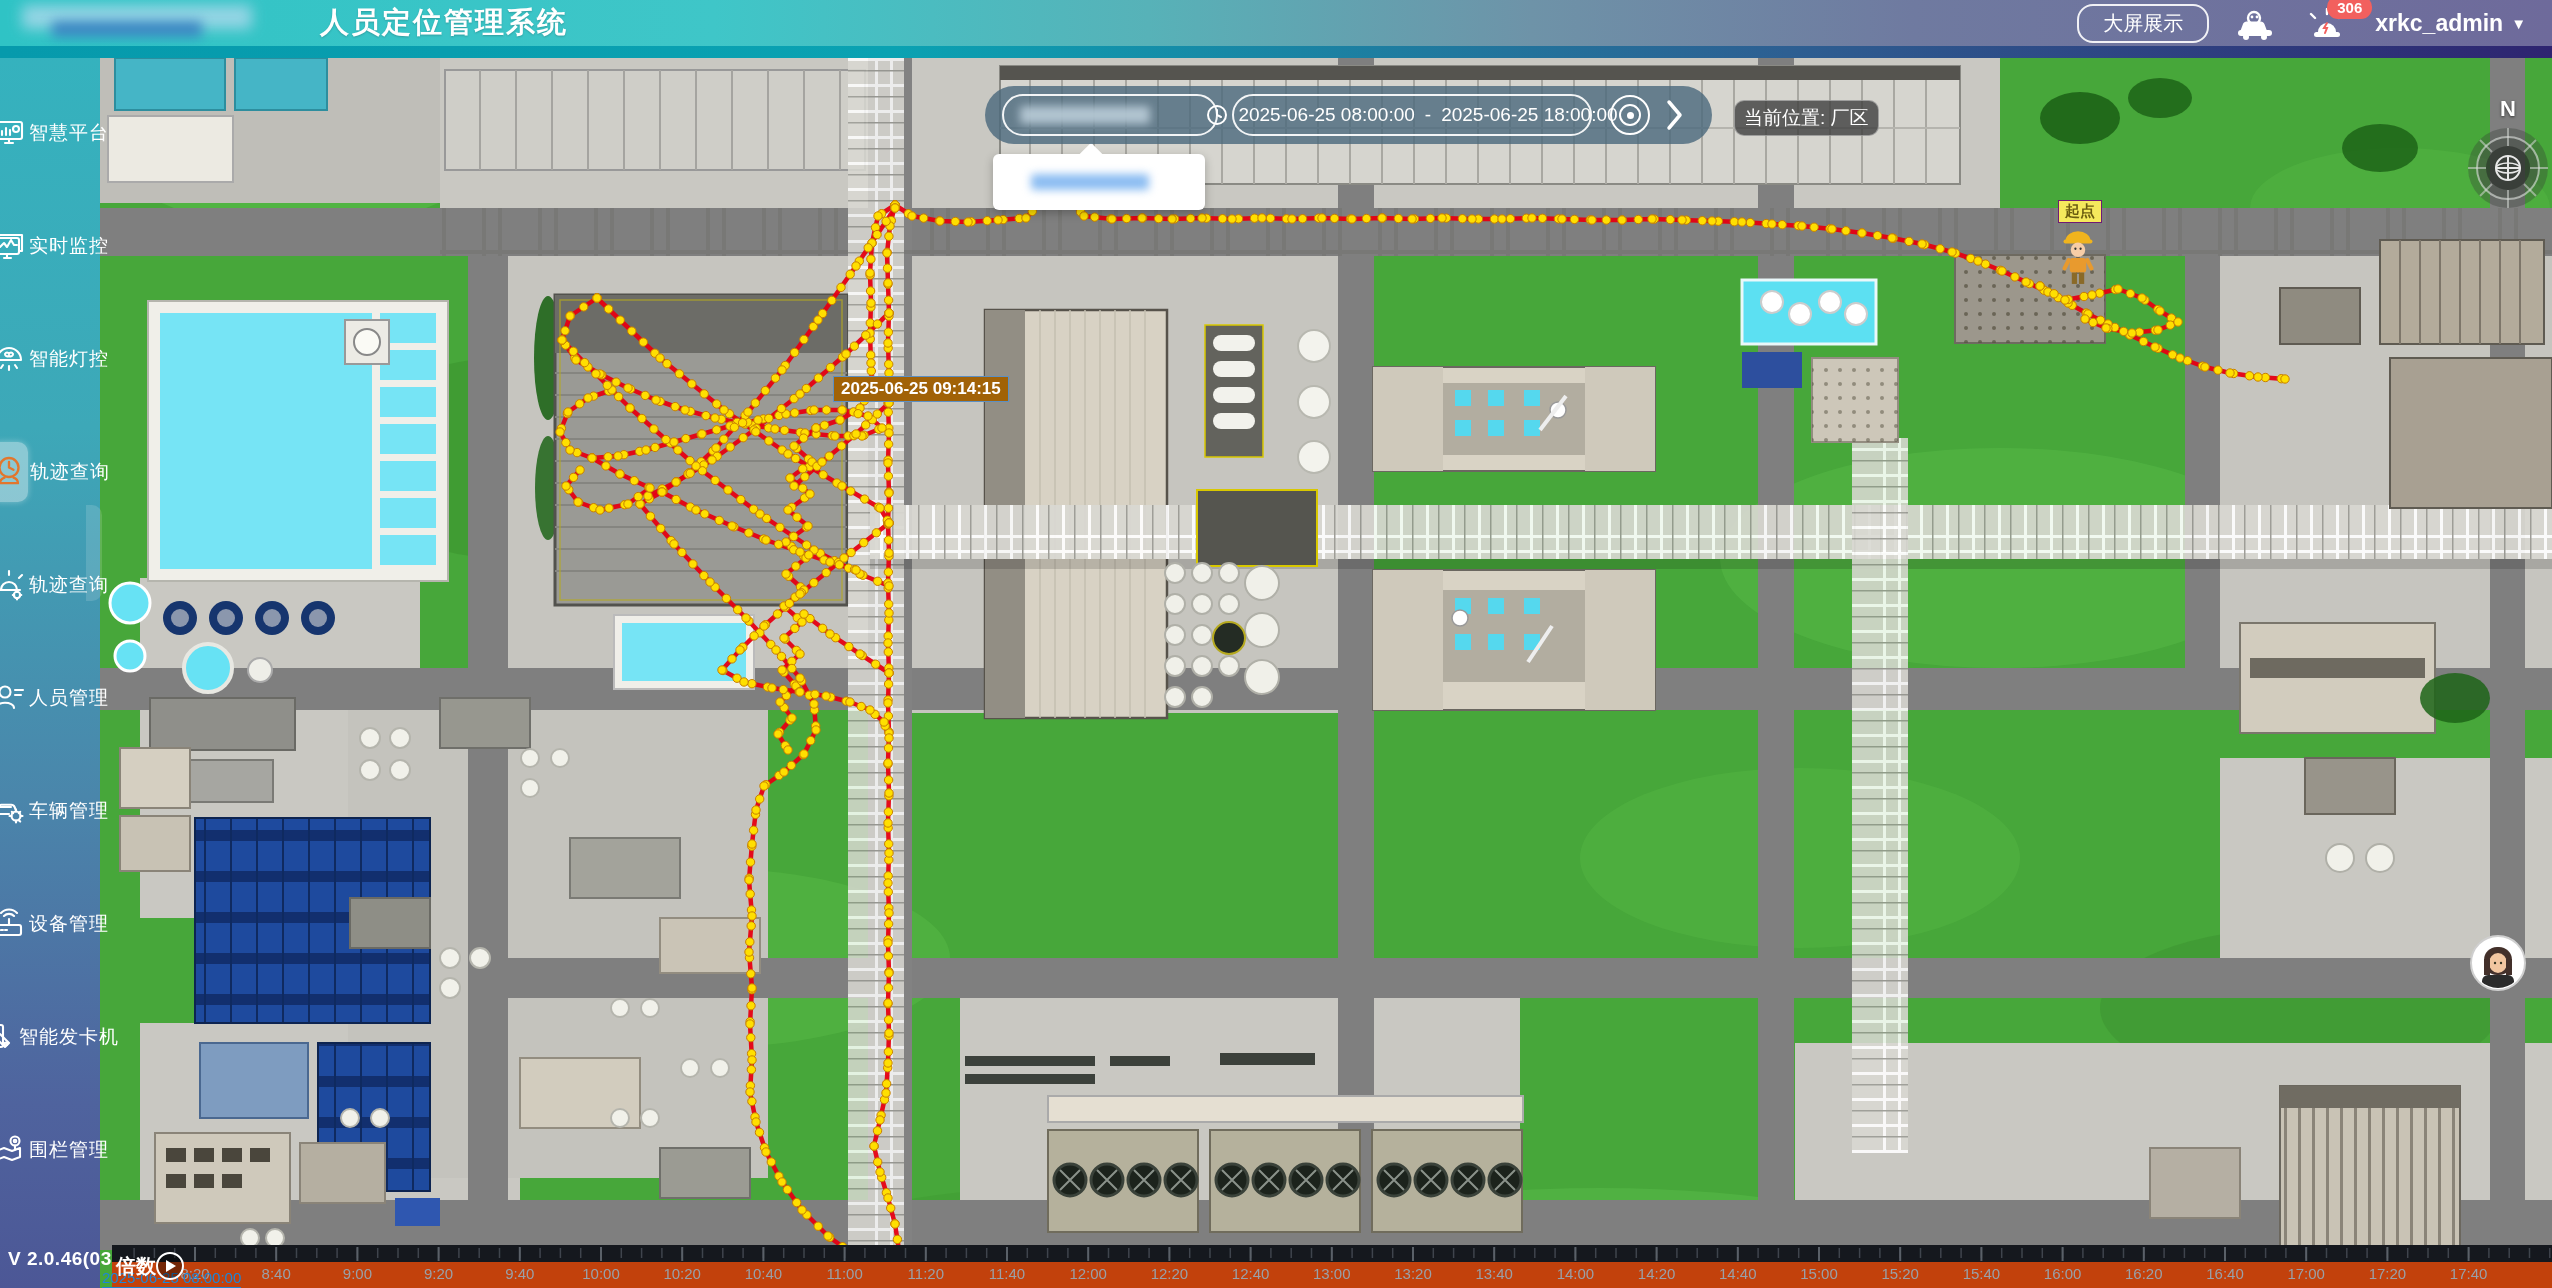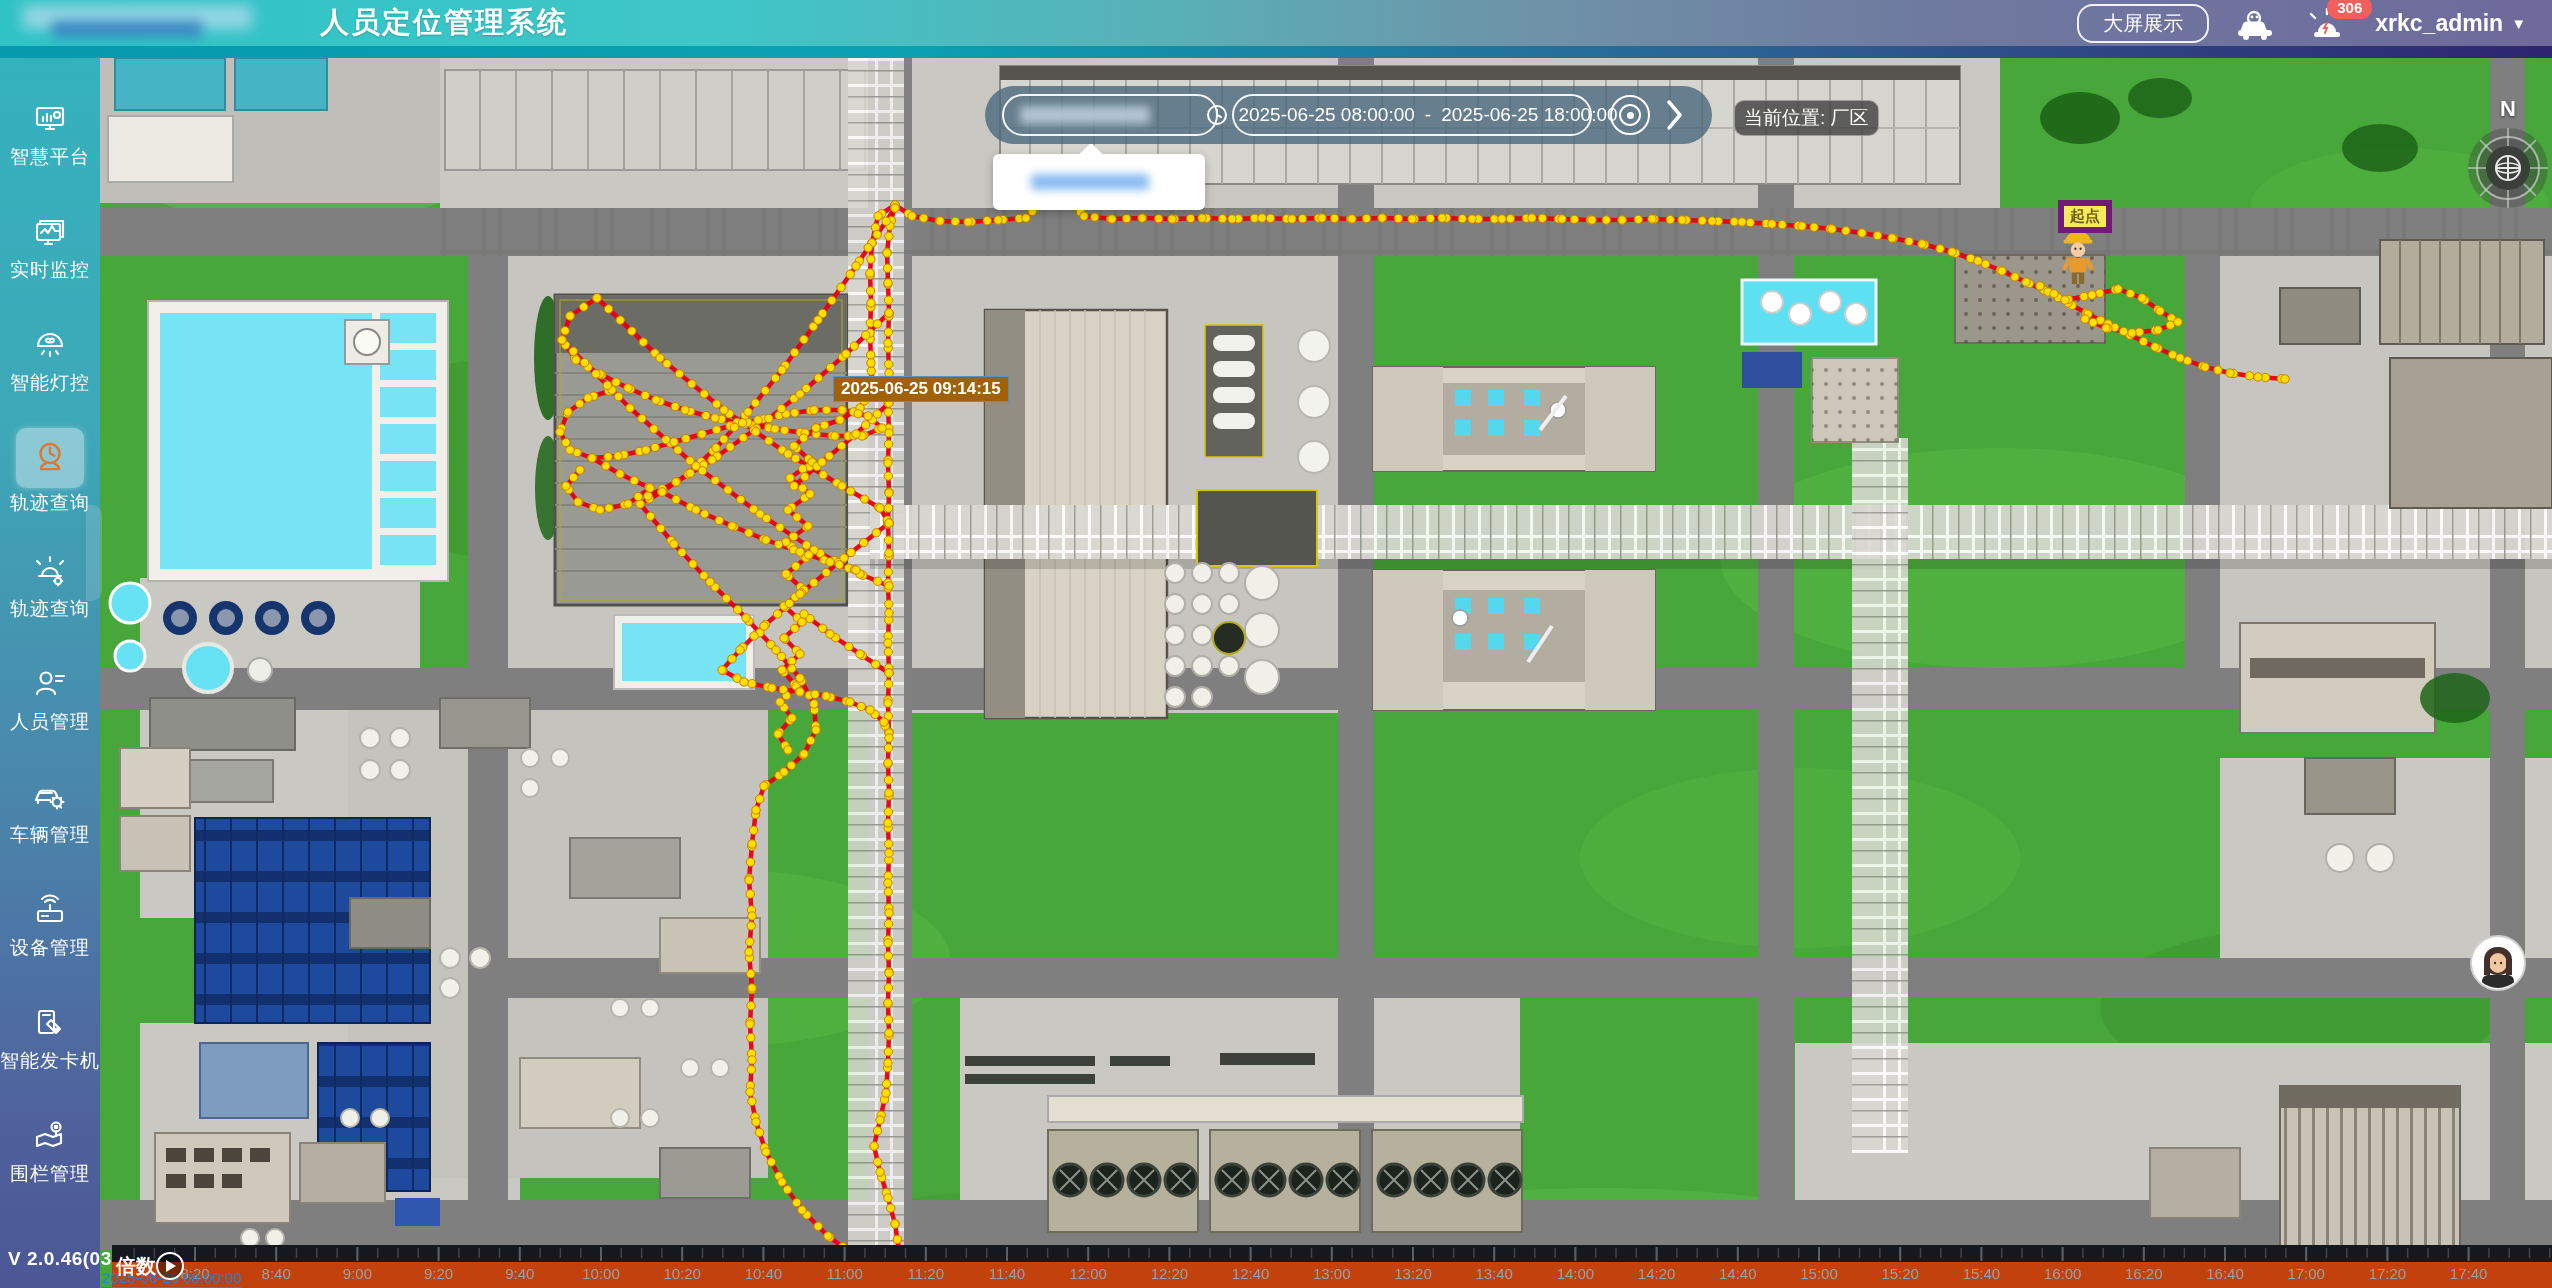--- a/index.html
+++ b/index.html
@@ -24,21 +24,21 @@
   .hicon svg { display:block; }
   .badge { position:absolute; top:-10px; left:22px; background:#f2605e; color:#fff; font-size:15px; font-weight:bold;
     border-radius:11px; padding:1px 8px; border:2px solid #fff0; }
   .user { color:#fff; font-size:23px; font-weight:bold; display:flex; align-items:center; gap:8px; cursor:pointer; }
   .caret { font-size:15px; }
 
   
   .sidebar { position:absolute; left:0; top:58px; width:100px; height:1230px;
     background:linear-gradient(180deg,#35b2be 0%,#3da8b8 30%,#4a86ab 60%,#4f639e 85%,#4c5796 100%);
     z-index:40; display:flex; flex-direction:column; padding-top:18px; }
-  .side-item { width:100px; height:113px; display:flex; flex-direction:column; align-items:center; justify-content:center; gap:2px; cursor:pointer; }
+  .side-item { width:100px; height:113px; display:flex; flex-direction:row; align-items:center; justify-content:center; gap:2px; cursor:pointer; }
   .side-item .icon-wrap { width:54px; height:46px; display:flex; align-items:center; justify-content:center; border-radius:10px; }
   .side-item.active .icon-wrap { background:rgba(255,255,255,.4); width:68px; height:60px; box-shadow:0 0 6px rgba(255,255,255,.35); }
   .side-item .lbl { color:#fff; font-size:19px; letter-spacing:1px; white-space:nowrap; }
   .side-item svg { stroke:#fff; fill:none; stroke-width:2.1; stroke-linecap:round; stroke-linejoin:round; }
   .side-item.active svg { stroke:#e2762d; }
   .collapse-handle { position:absolute; left:86px; top:505px; width:16px; height:96px; border-radius:0 10px 10px 0;
     background:rgba(255,255,255,.14); z-index:41; }
   .version { position:absolute; left:8px; top:1248px; color:#fff; font-size:19px; font-weight:bold; z-index:45; letter-spacing:.5px; }
 
   
@@ -61,21 +61,21 @@
   .go-btn { margin-left:16px; cursor:pointer; display:flex; align-items:center; }
   .loc-badge { position:absolute; left:1634px; top:42px; background:rgba(62,62,62,.8); border:1px solid rgba(255,255,255,.4);
     color:#fff; font-size:19px; padding:4px 9px; z-index:20; border-radius:10px; white-space:nowrap; }
   .dropdown { position:absolute; left:893px; top:96px; width:212px; height:56px; background:#fff; border-radius:6px;
     box-shadow:0 3px 10px rgba(0,0,0,.25); z-index:19; display:flex; align-items:center; padding-left:38px; }
   .dropdown:before { content:""; position:absolute; left:90px; top:-8px; width:16px; height:16px; background:#fff; transform:rotate(45deg); }
   .redact.blue { width:118px; height:16px; background:#8cbdf2; filter:blur(4px); }
 
   .tooltip { position:absolute; left:733px; top:318px; background:#a16207; border:1px solid #5b8fc4; color:#fff;
     font-size:17px; font-weight:bold; padding:2px 7px; z-index:15; white-space:nowrap; }
-  .start-badge { position:absolute; left:1958px; top:142px; background:#f5e95c; border:6px solid #701a75; color:#6b5d10;
+  .start-badge { position:absolute; left:1958px; top:142px; background:#f5e95c; border:1px solid #701a75; color:#6b5d10;
     font-size:15px; font-weight:bold; padding:1px 6px; z-index:15; white-space:nowrap; }
   .worker { position:absolute; left:1962px; top:168px; z-index:14; }
   .compass { position:absolute; left:2364px; top:38px; z-index:15; text-align:center; }
   .compass .n { color:#fff; font-size:22px; font-weight:bold; text-shadow:0 1px 3px rgba(0,0,0,.6); margin-bottom:2px; }
   .avatar { position:absolute; left:2370px; top:877px; z-index:14; }
 
   
   .timeline { position:absolute; left:0; top:1245px; width:2552px; height:43px; z-index:60; }
   .tl-black { position:absolute; left:112px; top:0; width:2440px; height:43px; background:#c2410c; }
   .tl-left { position:absolute; left:116px; top:7px; display:flex; align-items:center; z-index:62; }

